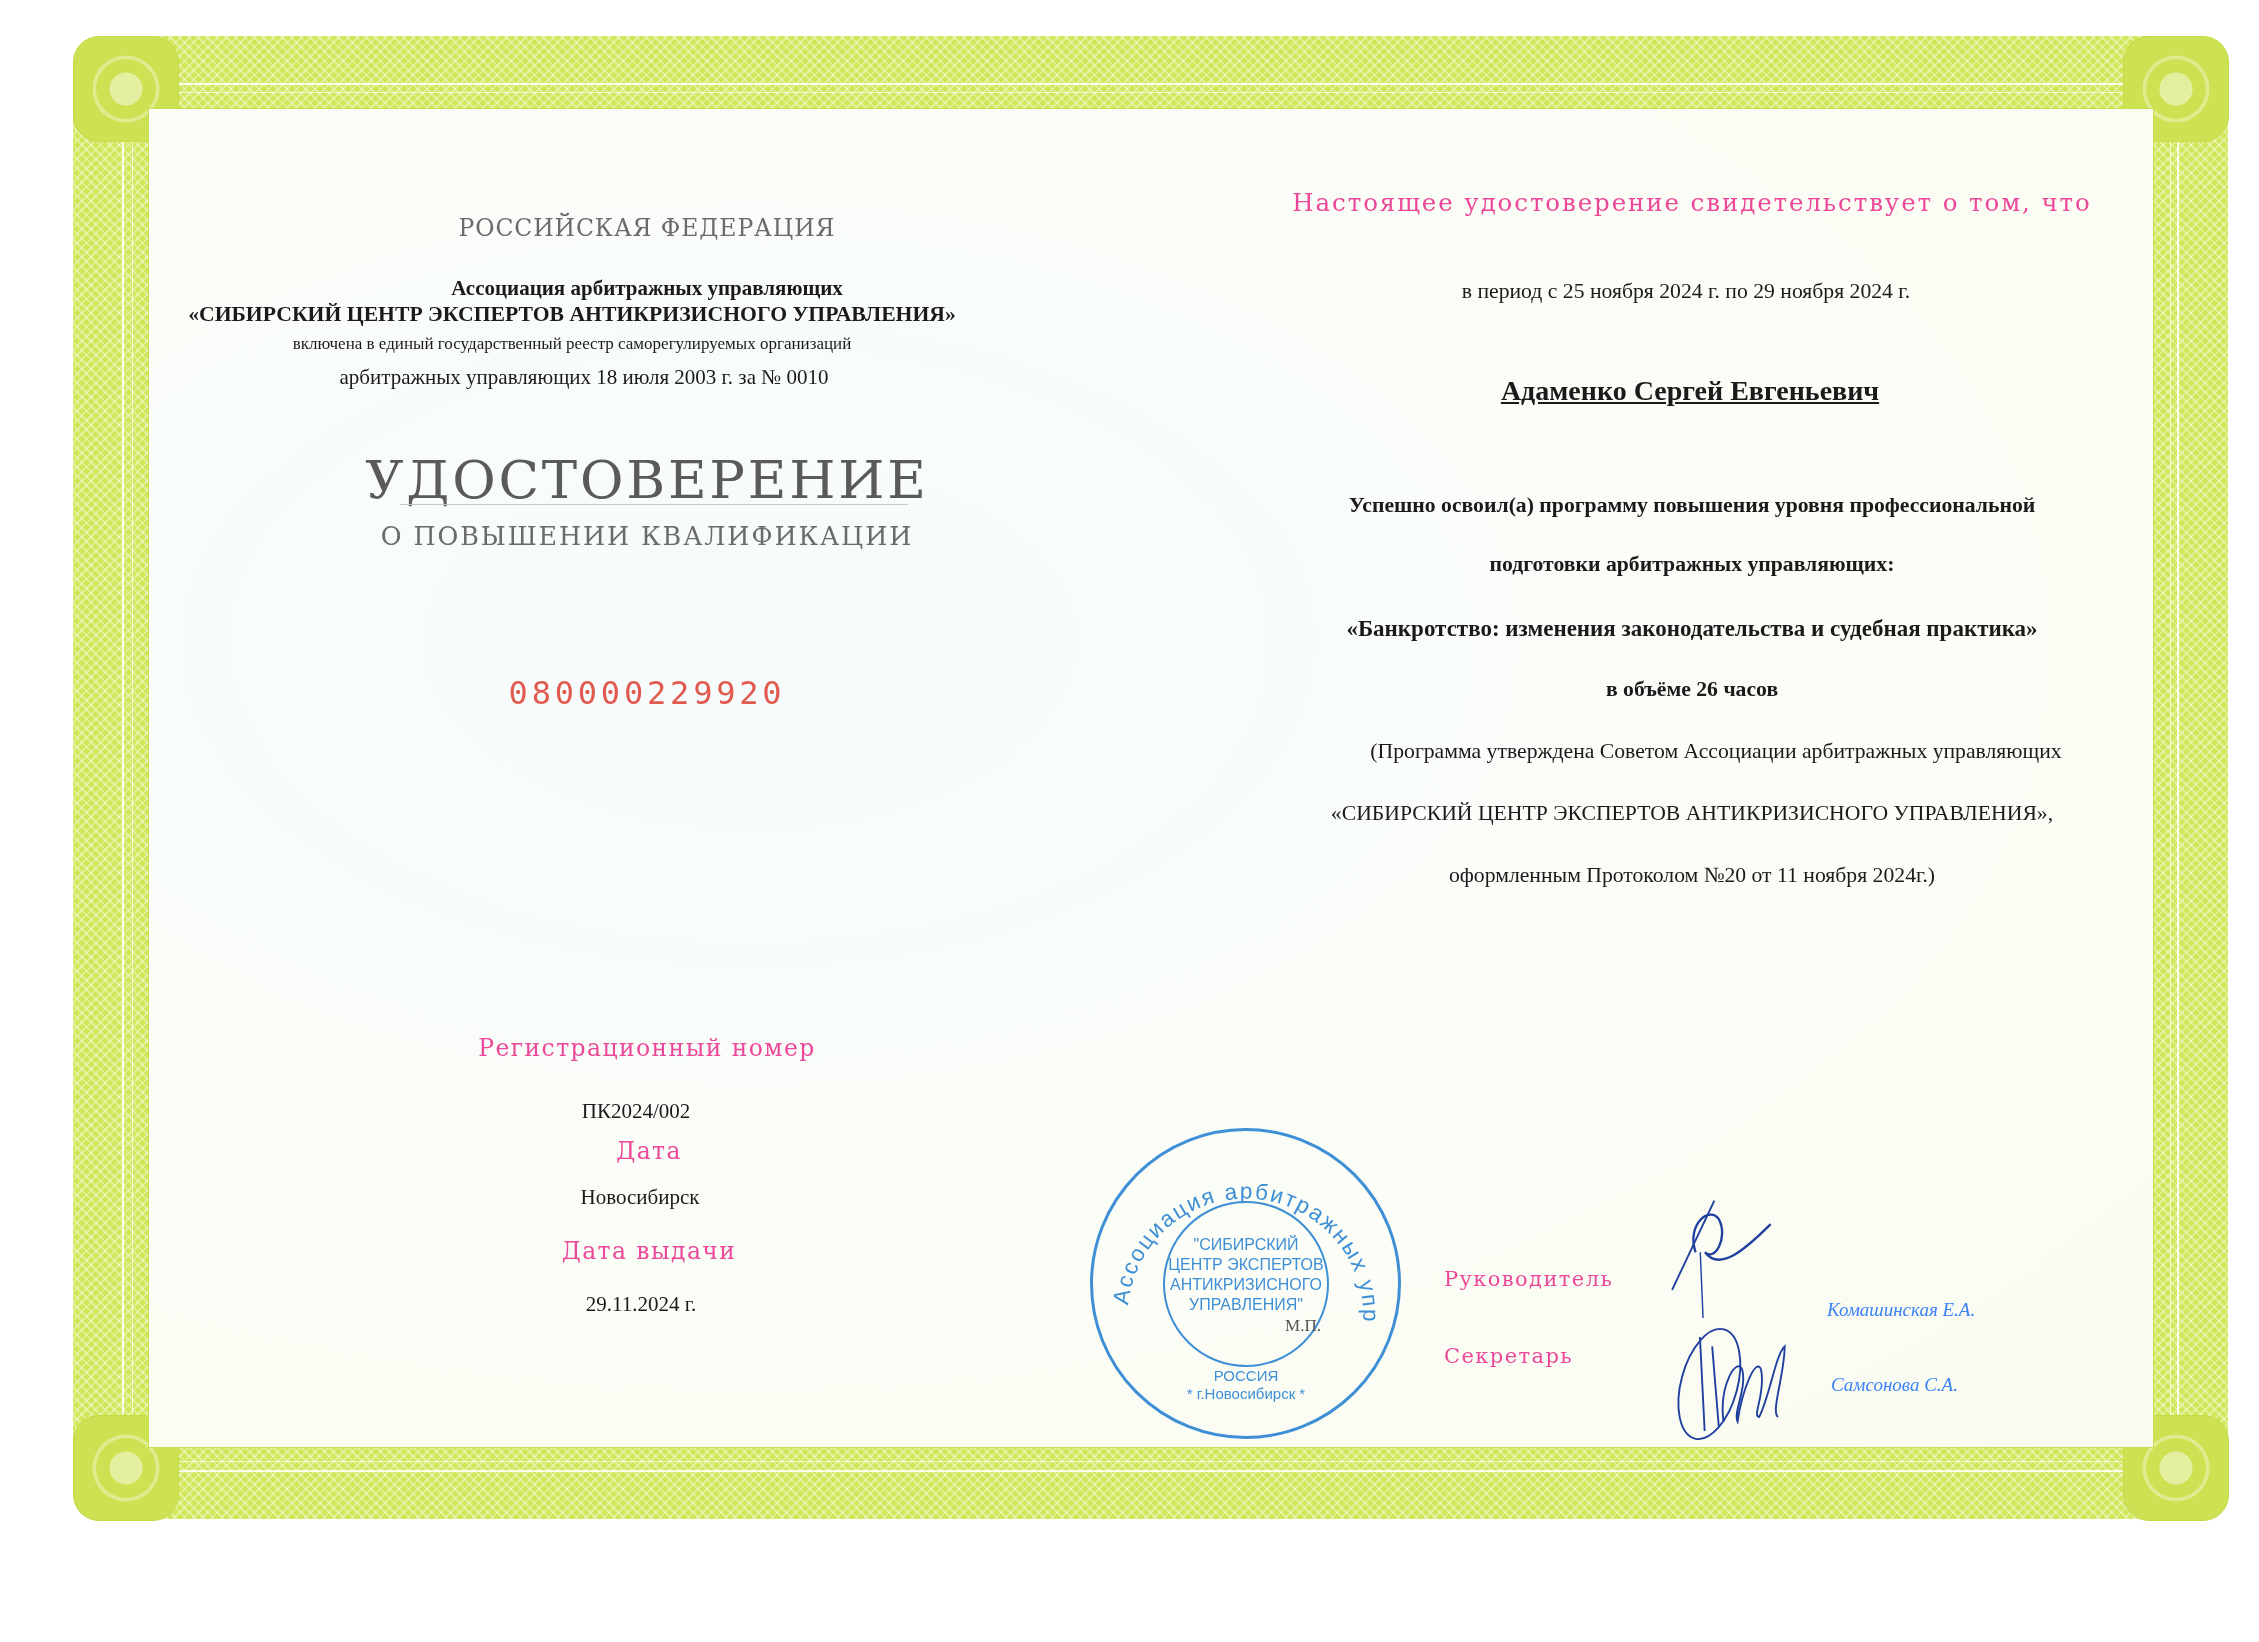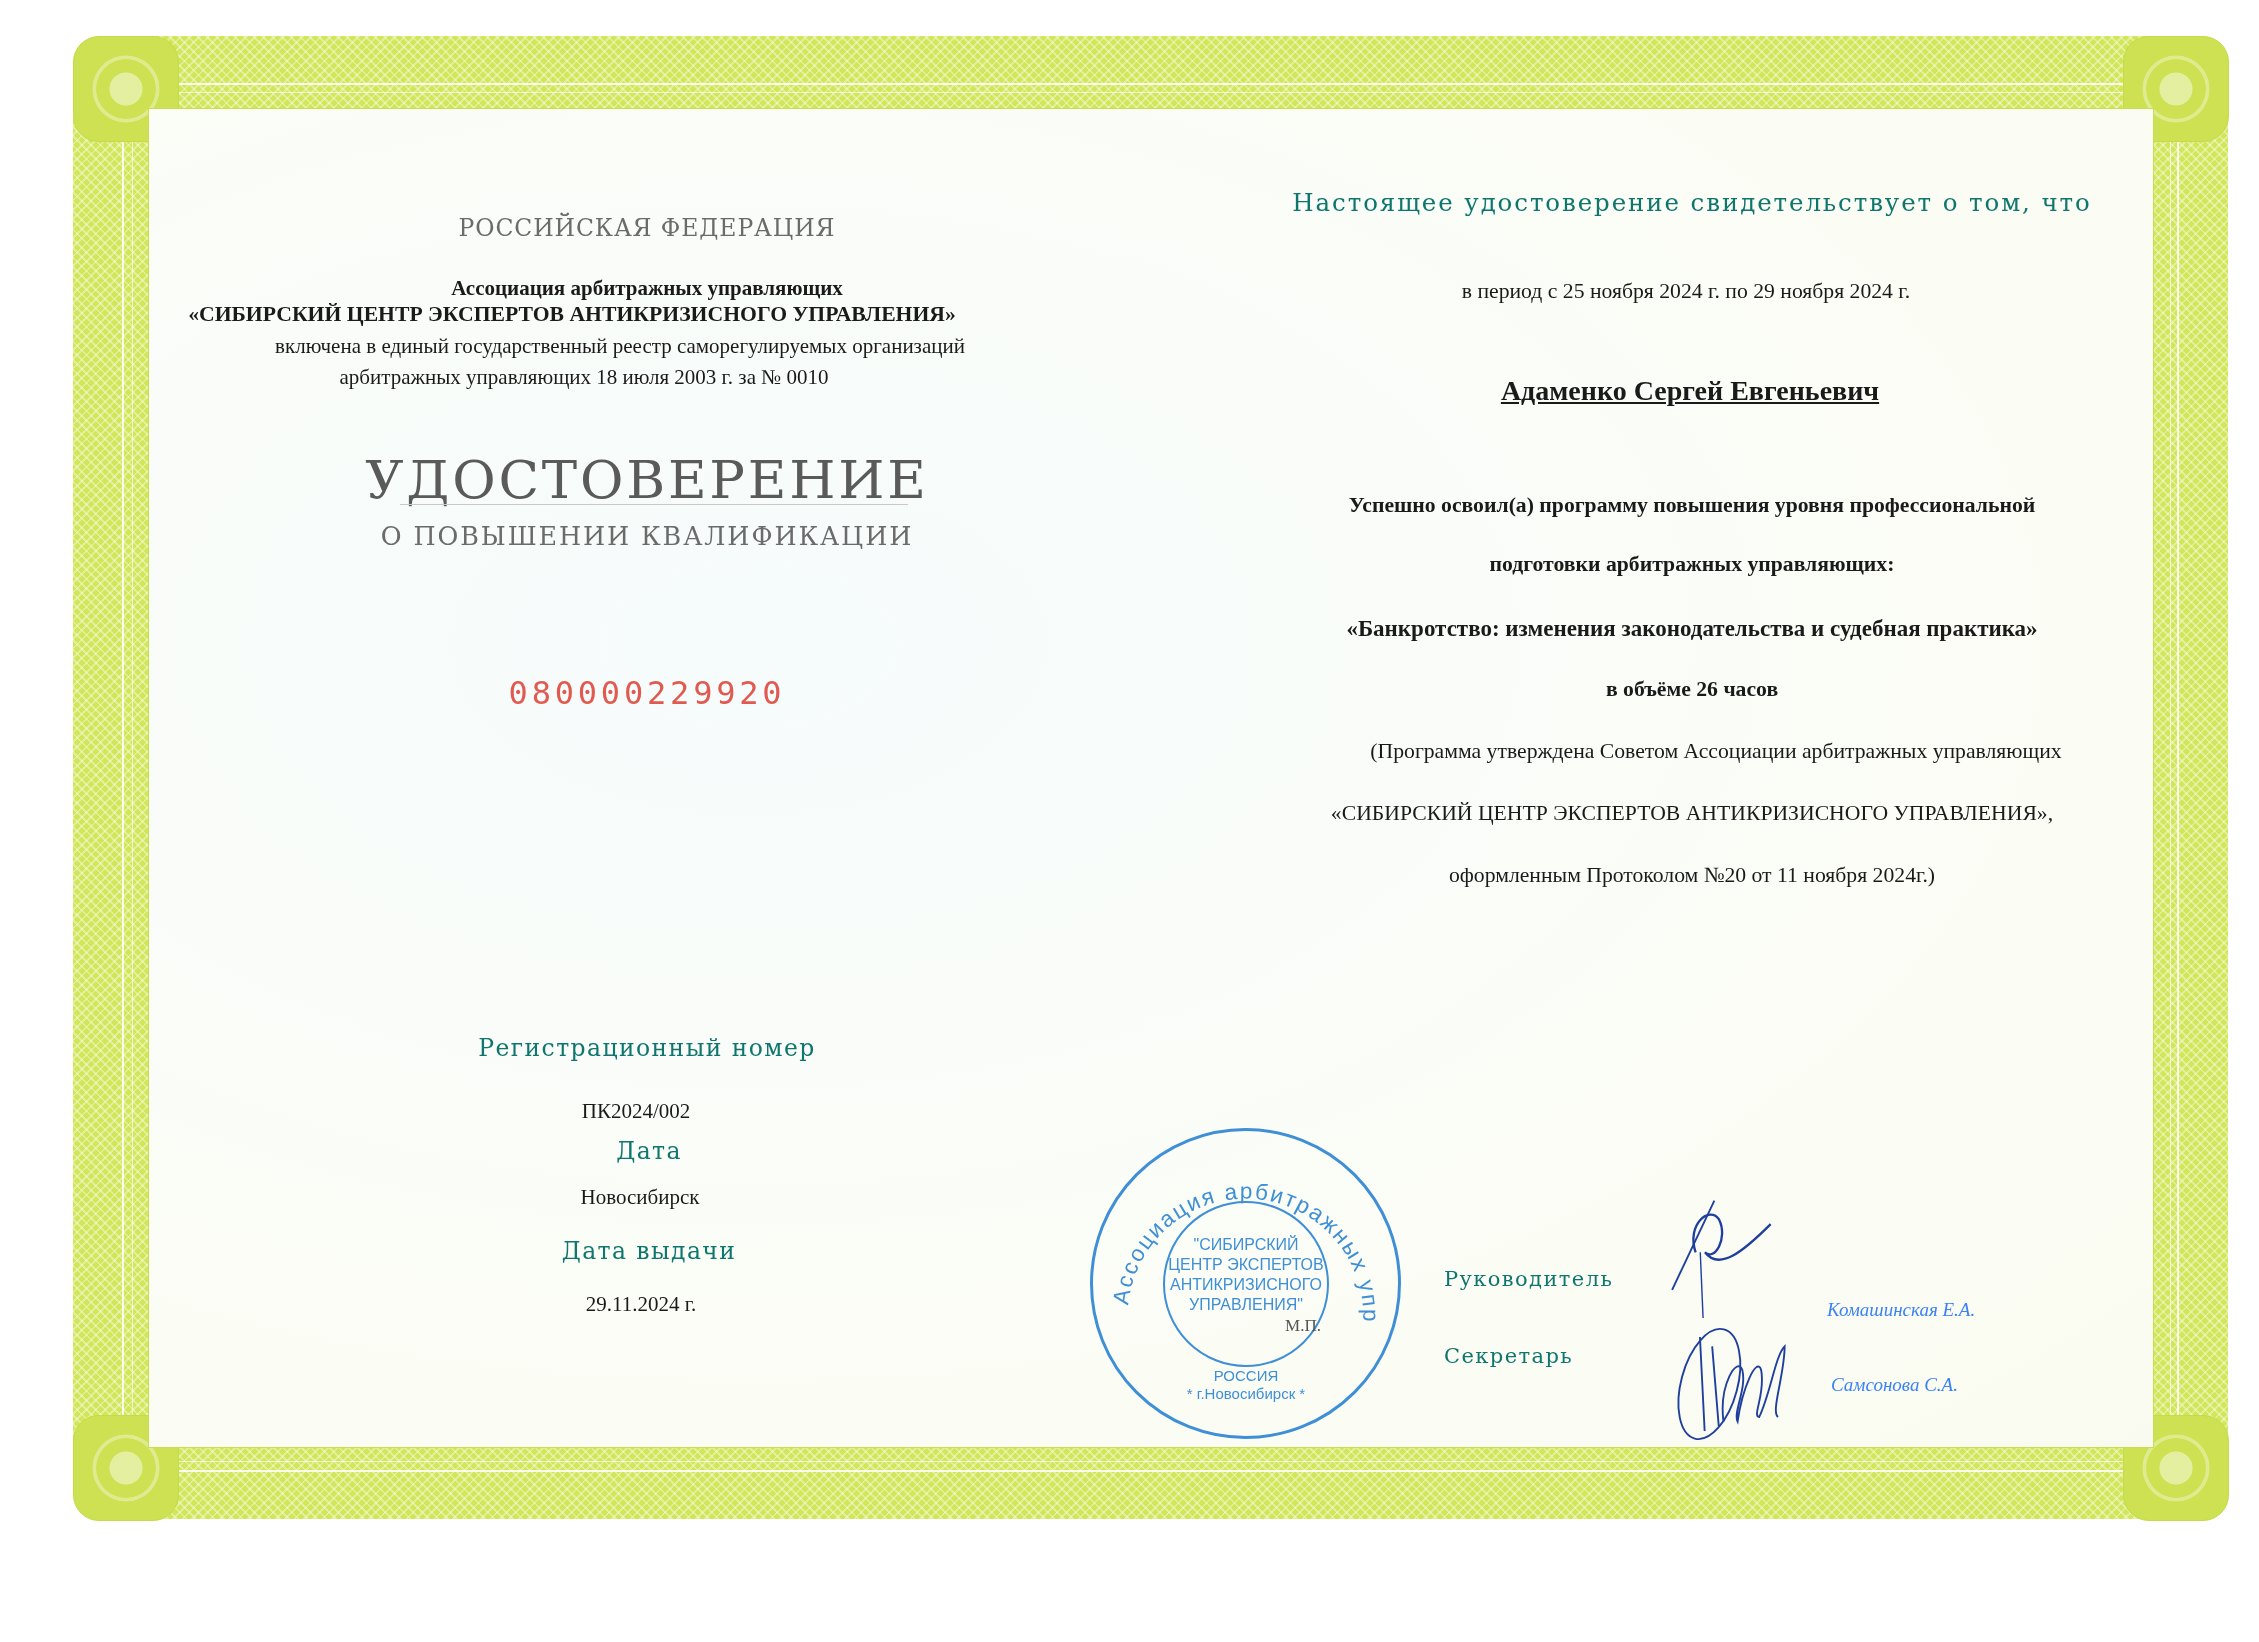--- a/index.html
+++ b/index.html
@@ -44,21 +44,21 @@
     border:1.9px solid #c9df50;
     box-sizing:border-box;
   }
   .t { position:absolute; white-space:nowrap; transform:translateX(-50%); }
   .caps-light {
     color:#6b6b6b; letter-spacing:0.9px;
     font-family:"DejaVu Serif", serif;
     margin-top:11px;
   }
   .light {
-    color:#0f766e; letter-spacing:1.4px;
+    color:#ec4899; letter-spacing:1.4px;
     font-family:"DejaVu Serif", serif;
   }
   .bold { font-weight:bold; color:#1a1a1a; }
   .reg { color:#1a1a1a; }
   .serial {
     color:#e05a4f; font-family:"DejaVu Sans Mono", monospace;
     letter-spacing:3.8px;
   }
   .divider {
     position:absolute; left:400px; top:504px; width:508px; height:0.9px;
@@ -93,21 +93,21 @@
 <div class="corner tl"></div>
 <div class="corner tr"></div>
 <div class="corner bl"></div>
 <div class="corner br"></div>
 <div class="paper"></div>
 
 <div class="t caps-light" style="left:647px; top:203px; font-size:23.5px;">РОССИЙСКАЯ ФЕДЕРАЦИЯ</div>
 
 <div class="t bold" style="left:647px; top:276px; font-size:21px;">Ассоциация арбитражных управляющих</div>
 <div class="t bold" style="left:572px; top:302px; font-size:21.7px;">«СИБИРСКИЙ ЦЕНТР ЭКСПЕРТОВ АНТИКРИЗИСНОГО УПРАВЛЕНИЯ»</div>
-<div class="t reg" style="left:572px; top:334px; font-size:21px;margin-left:48px;">включена в единый государственный реестр саморегулируемых организаций</div>
+<div class="t reg" style="left:572px; top:334px; font-size:17px;">включена в единый государственный реестр саморегулируемых организаций</div>
 <div class="t reg" style="left:584px; top:365px; font-size:21px;">арбитражных управляющих 18 июля 2003 г. за № 0010</div>
 
 <div class="t caps-light" style="left:647px; top:438px; font-size:53px; color:#5a5a5a; letter-spacing:2.8px;">УДОСТОВЕРЕНИЕ</div>
 <div class="divider"></div>
 <div class="t caps-light" style="left:647px; top:510px; font-size:25.4px; letter-spacing:1.9px;">О ПОВЫШЕНИИ КВАЛИФИКАЦИИ</div>
 
 <div class="t serial" style="left:647px; top:674px; font-size:32px;">080000229920</div>
 
 <div class="t light" style="left:647px; top:1034px; font-size:23.5px;">Регистрационный номер</div>
 <div class="t reg" style="left:636px; top:1099px; font-size:21px;">ПК2024/002</div>

